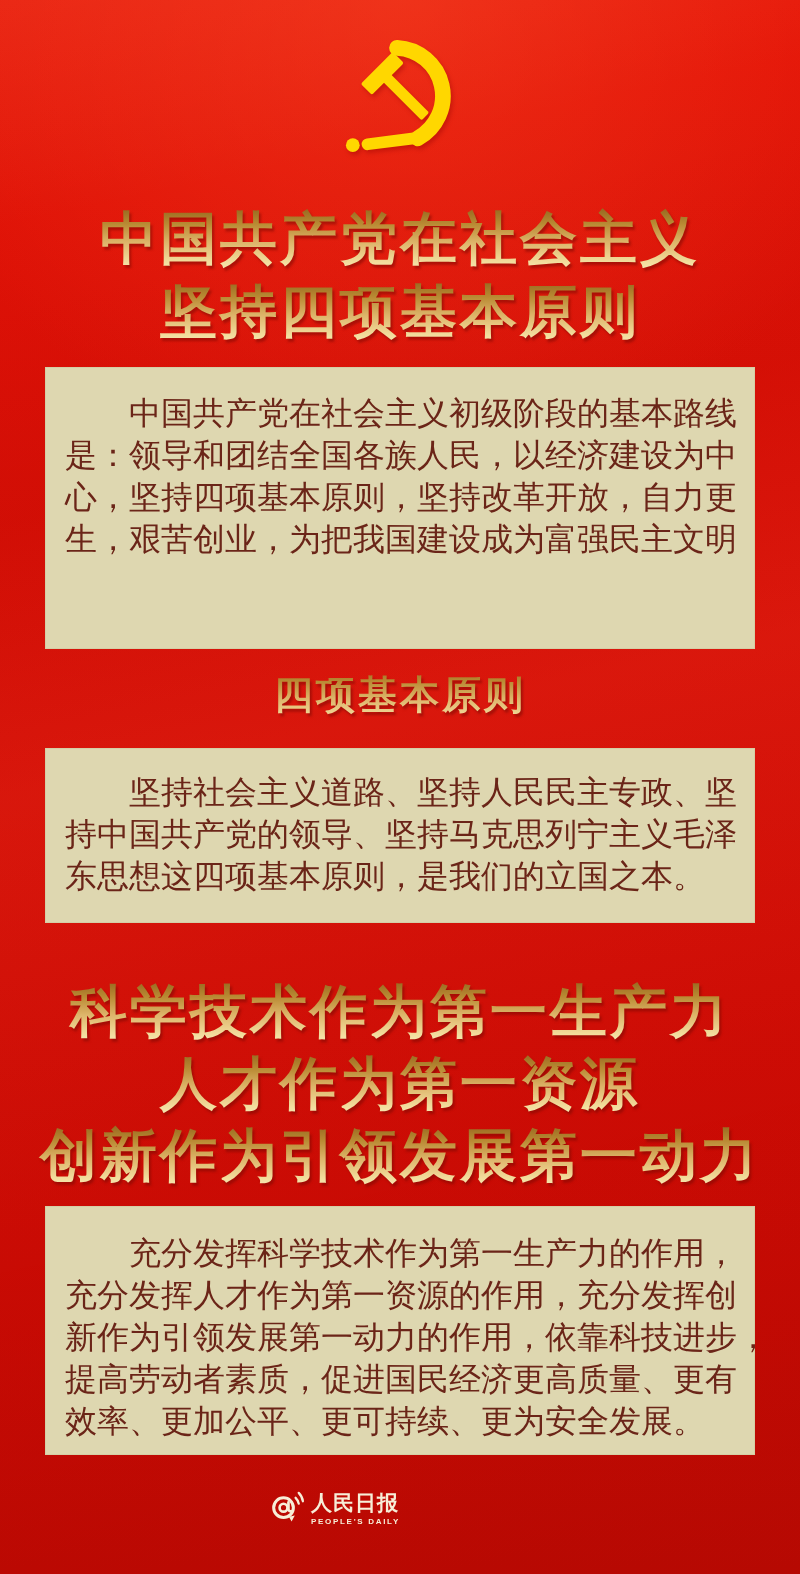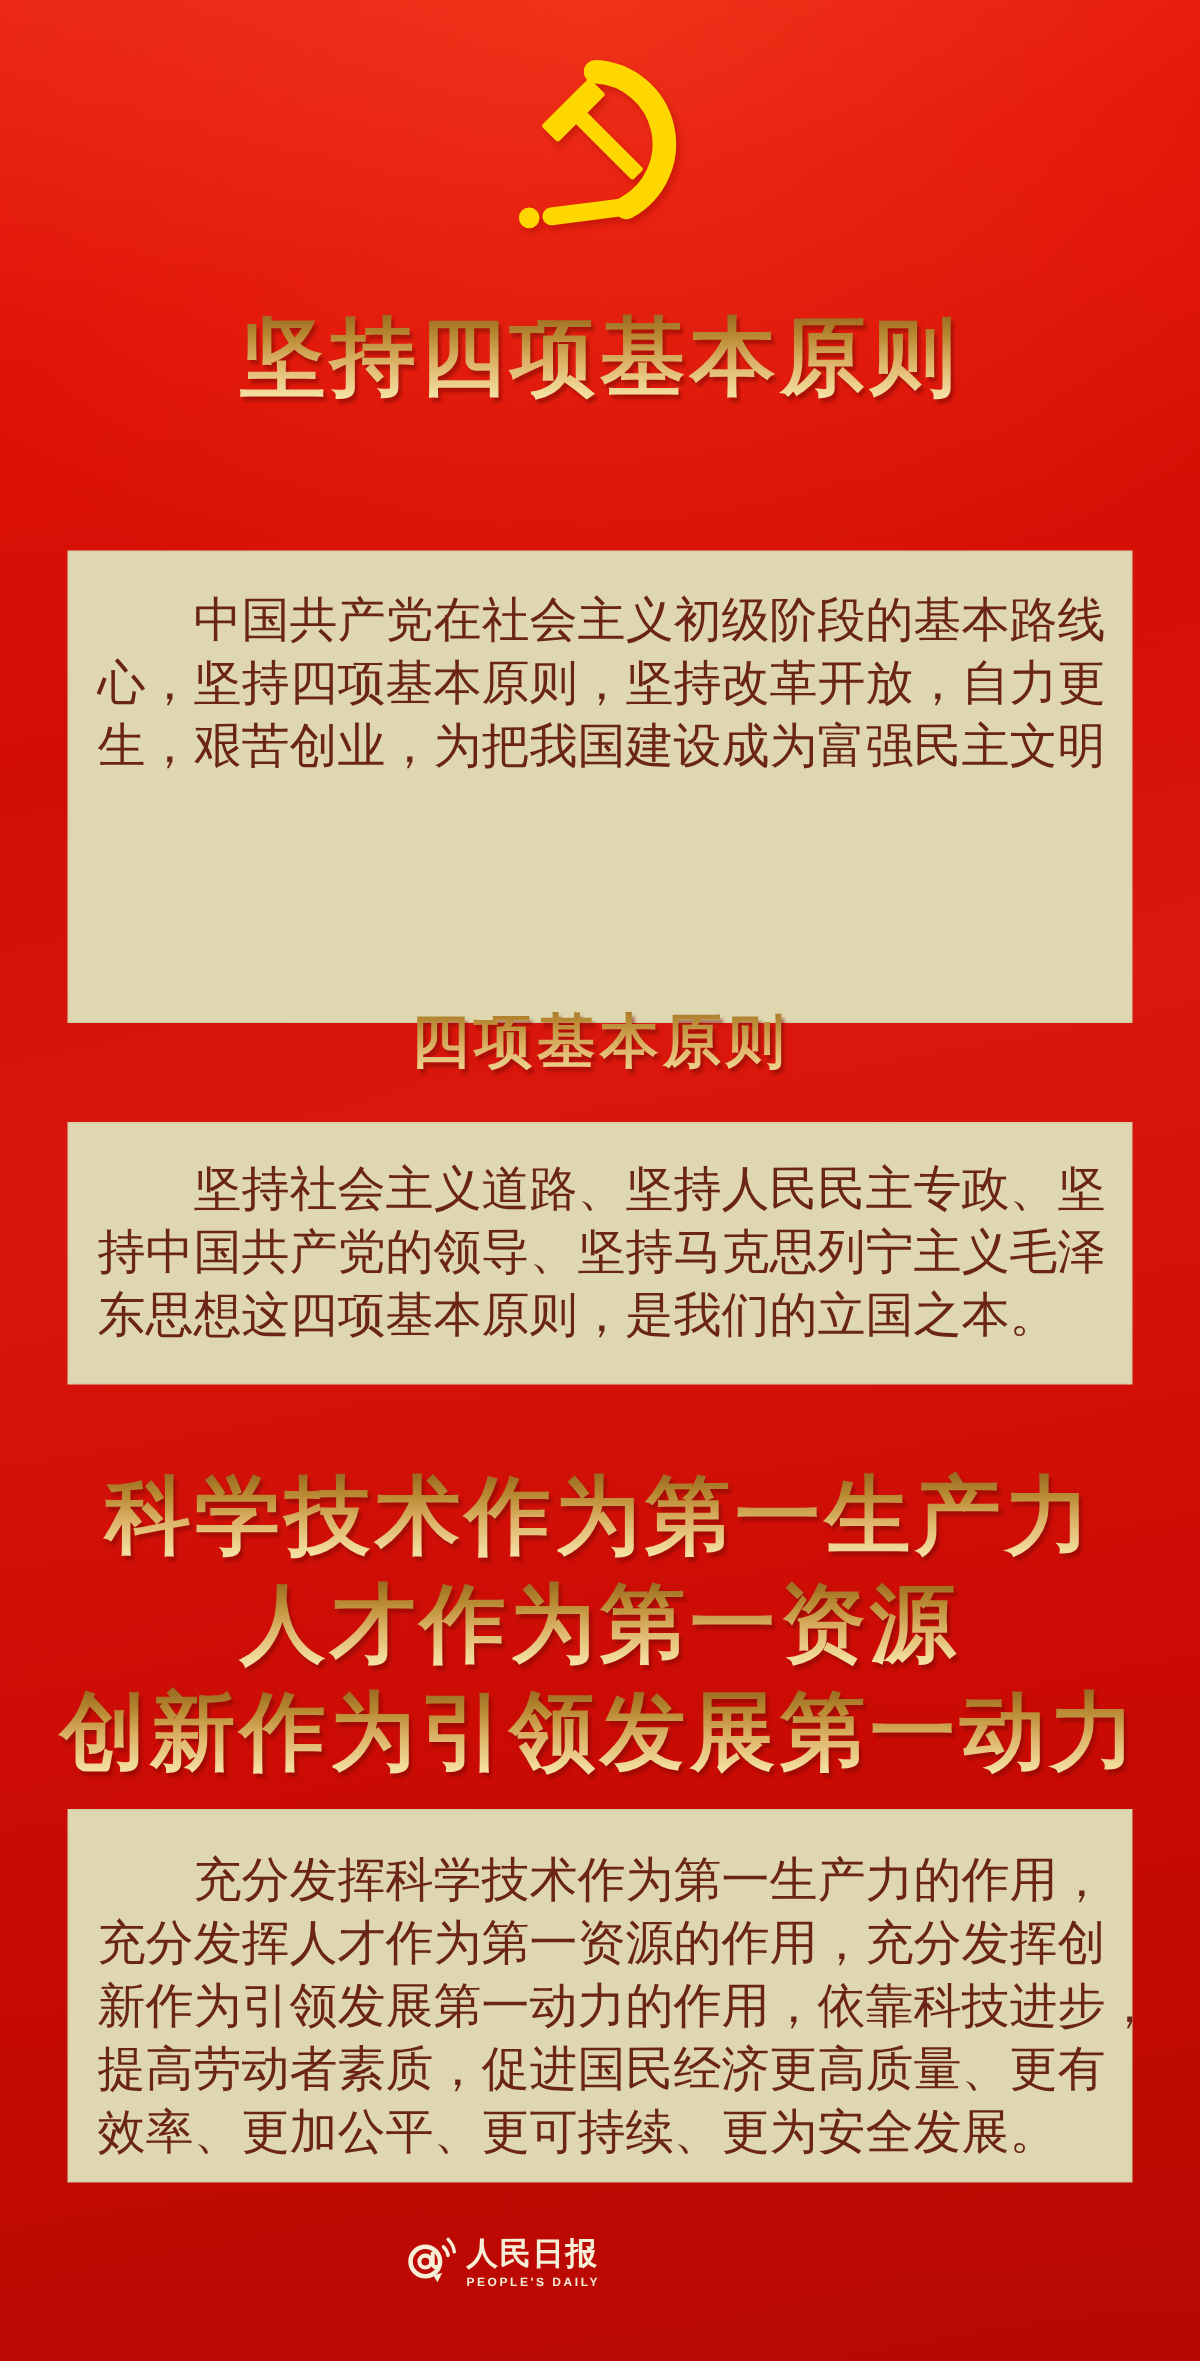--- a/index.html
+++ b/index.html
@@ -36,21 +36,21 @@
   .t3 { top: 975px; font-size: 57px; line-height: 72px; }
   .panel {
     left: 45px; width: 710px;
     background: #ded7b0;
     box-shadow: inset 0 0 0 1px rgba(90,60,20,.06);
     color: #6b2518;
     font-size: 32px; line-height: 42px;
     overflow: hidden;
     box-sizing: border-box;
   }
-  .p1 { top: 367px; height: 315px; padding-top: 25px; }
+  .p1 { top: 367px; height: 282px; padding-top: 25px; }
   .p2 { top: 748px; height: 175px; padding-top: 23px; }
   .p3 { top: 1206px; height: 249px; padding-top: 26px; }
   .body-line { white-space: nowrap; padding: 0 20px; }
   .body-line.indent { text-indent: 64px; }
   .footer {
     top: 1488px; left: 0; width: 671px;
     display: flex; justify-content: center; align-items: flex-start;
     gap: 6px;
     color: #f7eed8;
   }
@@ -67,25 +67,27 @@
     <path d="M 57,8 A 49,49 0 0 1 78,100" fill="none" stroke="#ffd700" stroke-width="16" stroke-linecap="round"></path>
     <path d="M 74,100 L 27,106" fill="none" stroke="#ffd700" stroke-width="12" stroke-linecap="round"></path>
     <circle cx="12" cy="107" r="7" fill="#ffd700"></circle>
     <g fill="#ffd700" transform="rotate(-45 42 34)">
       <rect x="19" y="26" width="46" height="16" rx="2"></rect>
       <rect x="36.5" y="28" width="11" height="68" rx="2"></rect>
     </g>
   </svg>
 
   <h1 class="abs title-block t1" style="margin:0">
+    <span class="gold-line">中国共产党在社会主义</span>
     <span class="gold-line">坚持四项基本原则</span>
   </h1>
 
   <section class="abs panel p1">
     <div class="body-line indent">中国共产党在社会主义初级阶段的基本路线</div>
+    <div class="body-line">是：领导和团结全国各族人民，以经济建设为中</div>
     <div class="body-line">心，坚持四项基本原则，坚持改革开放，自力更</div>
     <div class="body-line">生，艰苦创业，为把我国建设成为富强民主文明</div>
   </section>
 
   <h2 class="abs title-block t2" style="margin:0">
     <span class="gold-line">四项基本原则</span>
   </h2>
 
   <section class="abs panel p2">
     <div class="body-line indent">坚持社会主义道路、坚持人民民主专政、坚</div>

